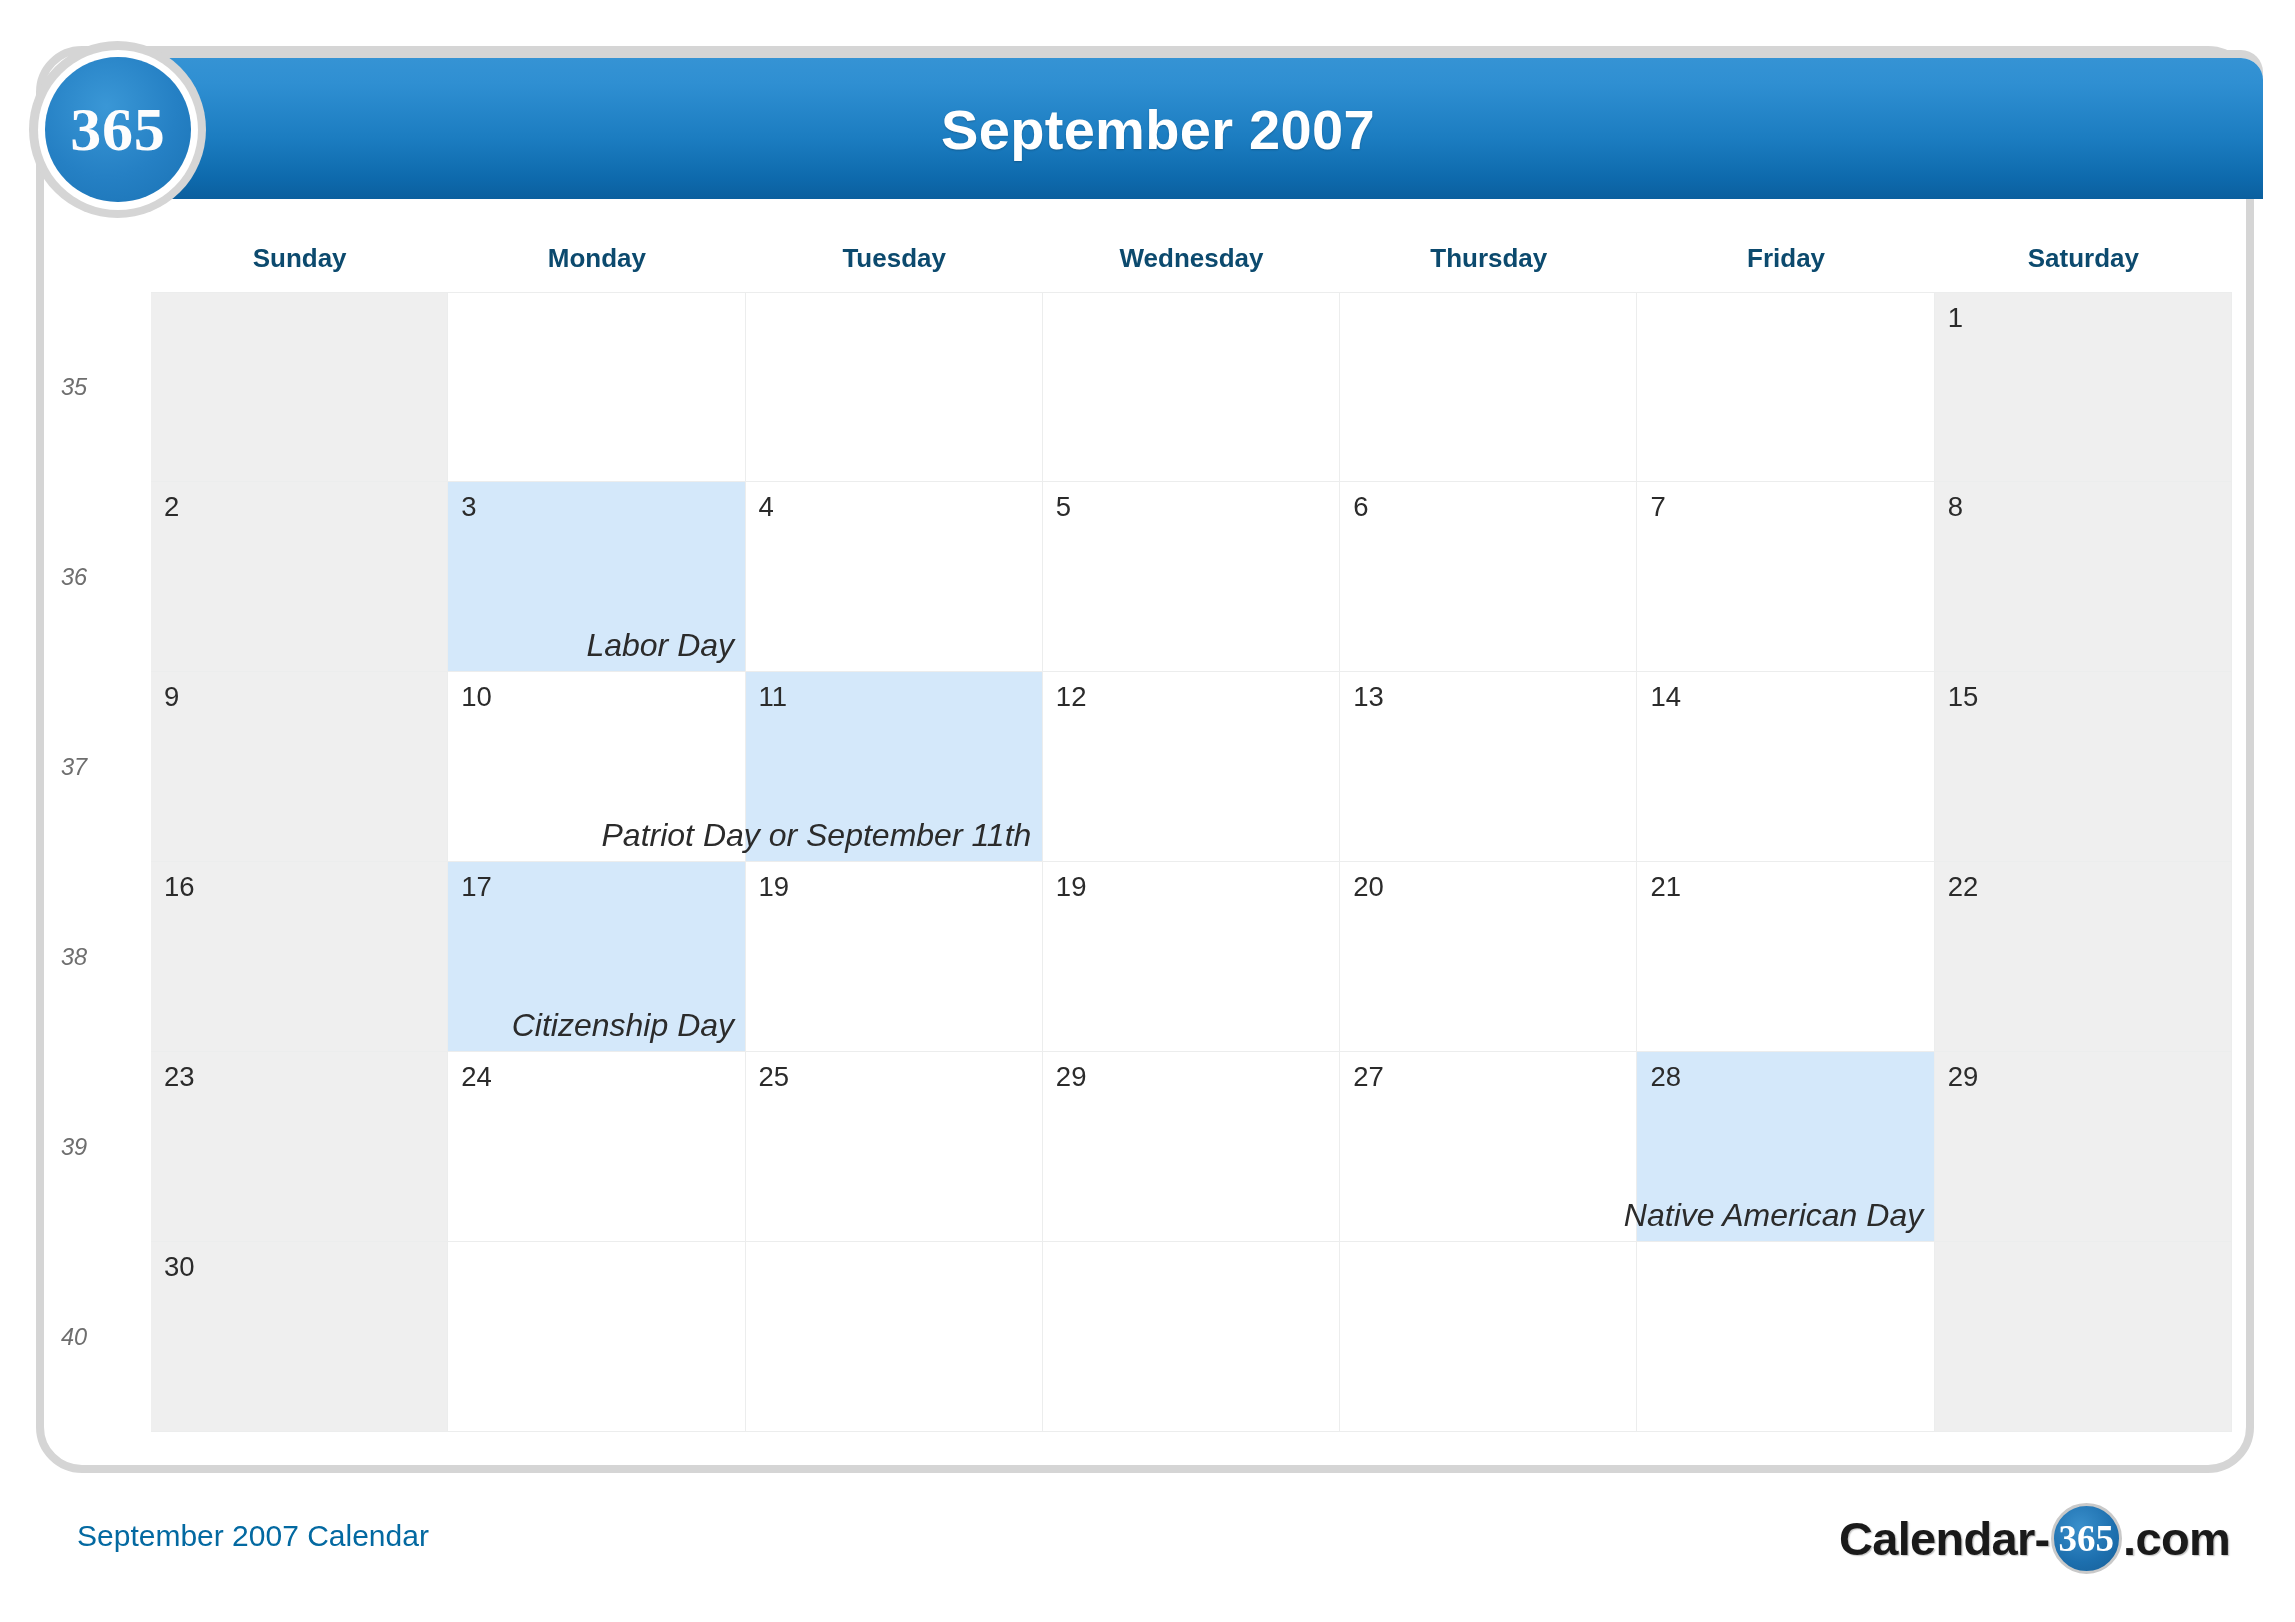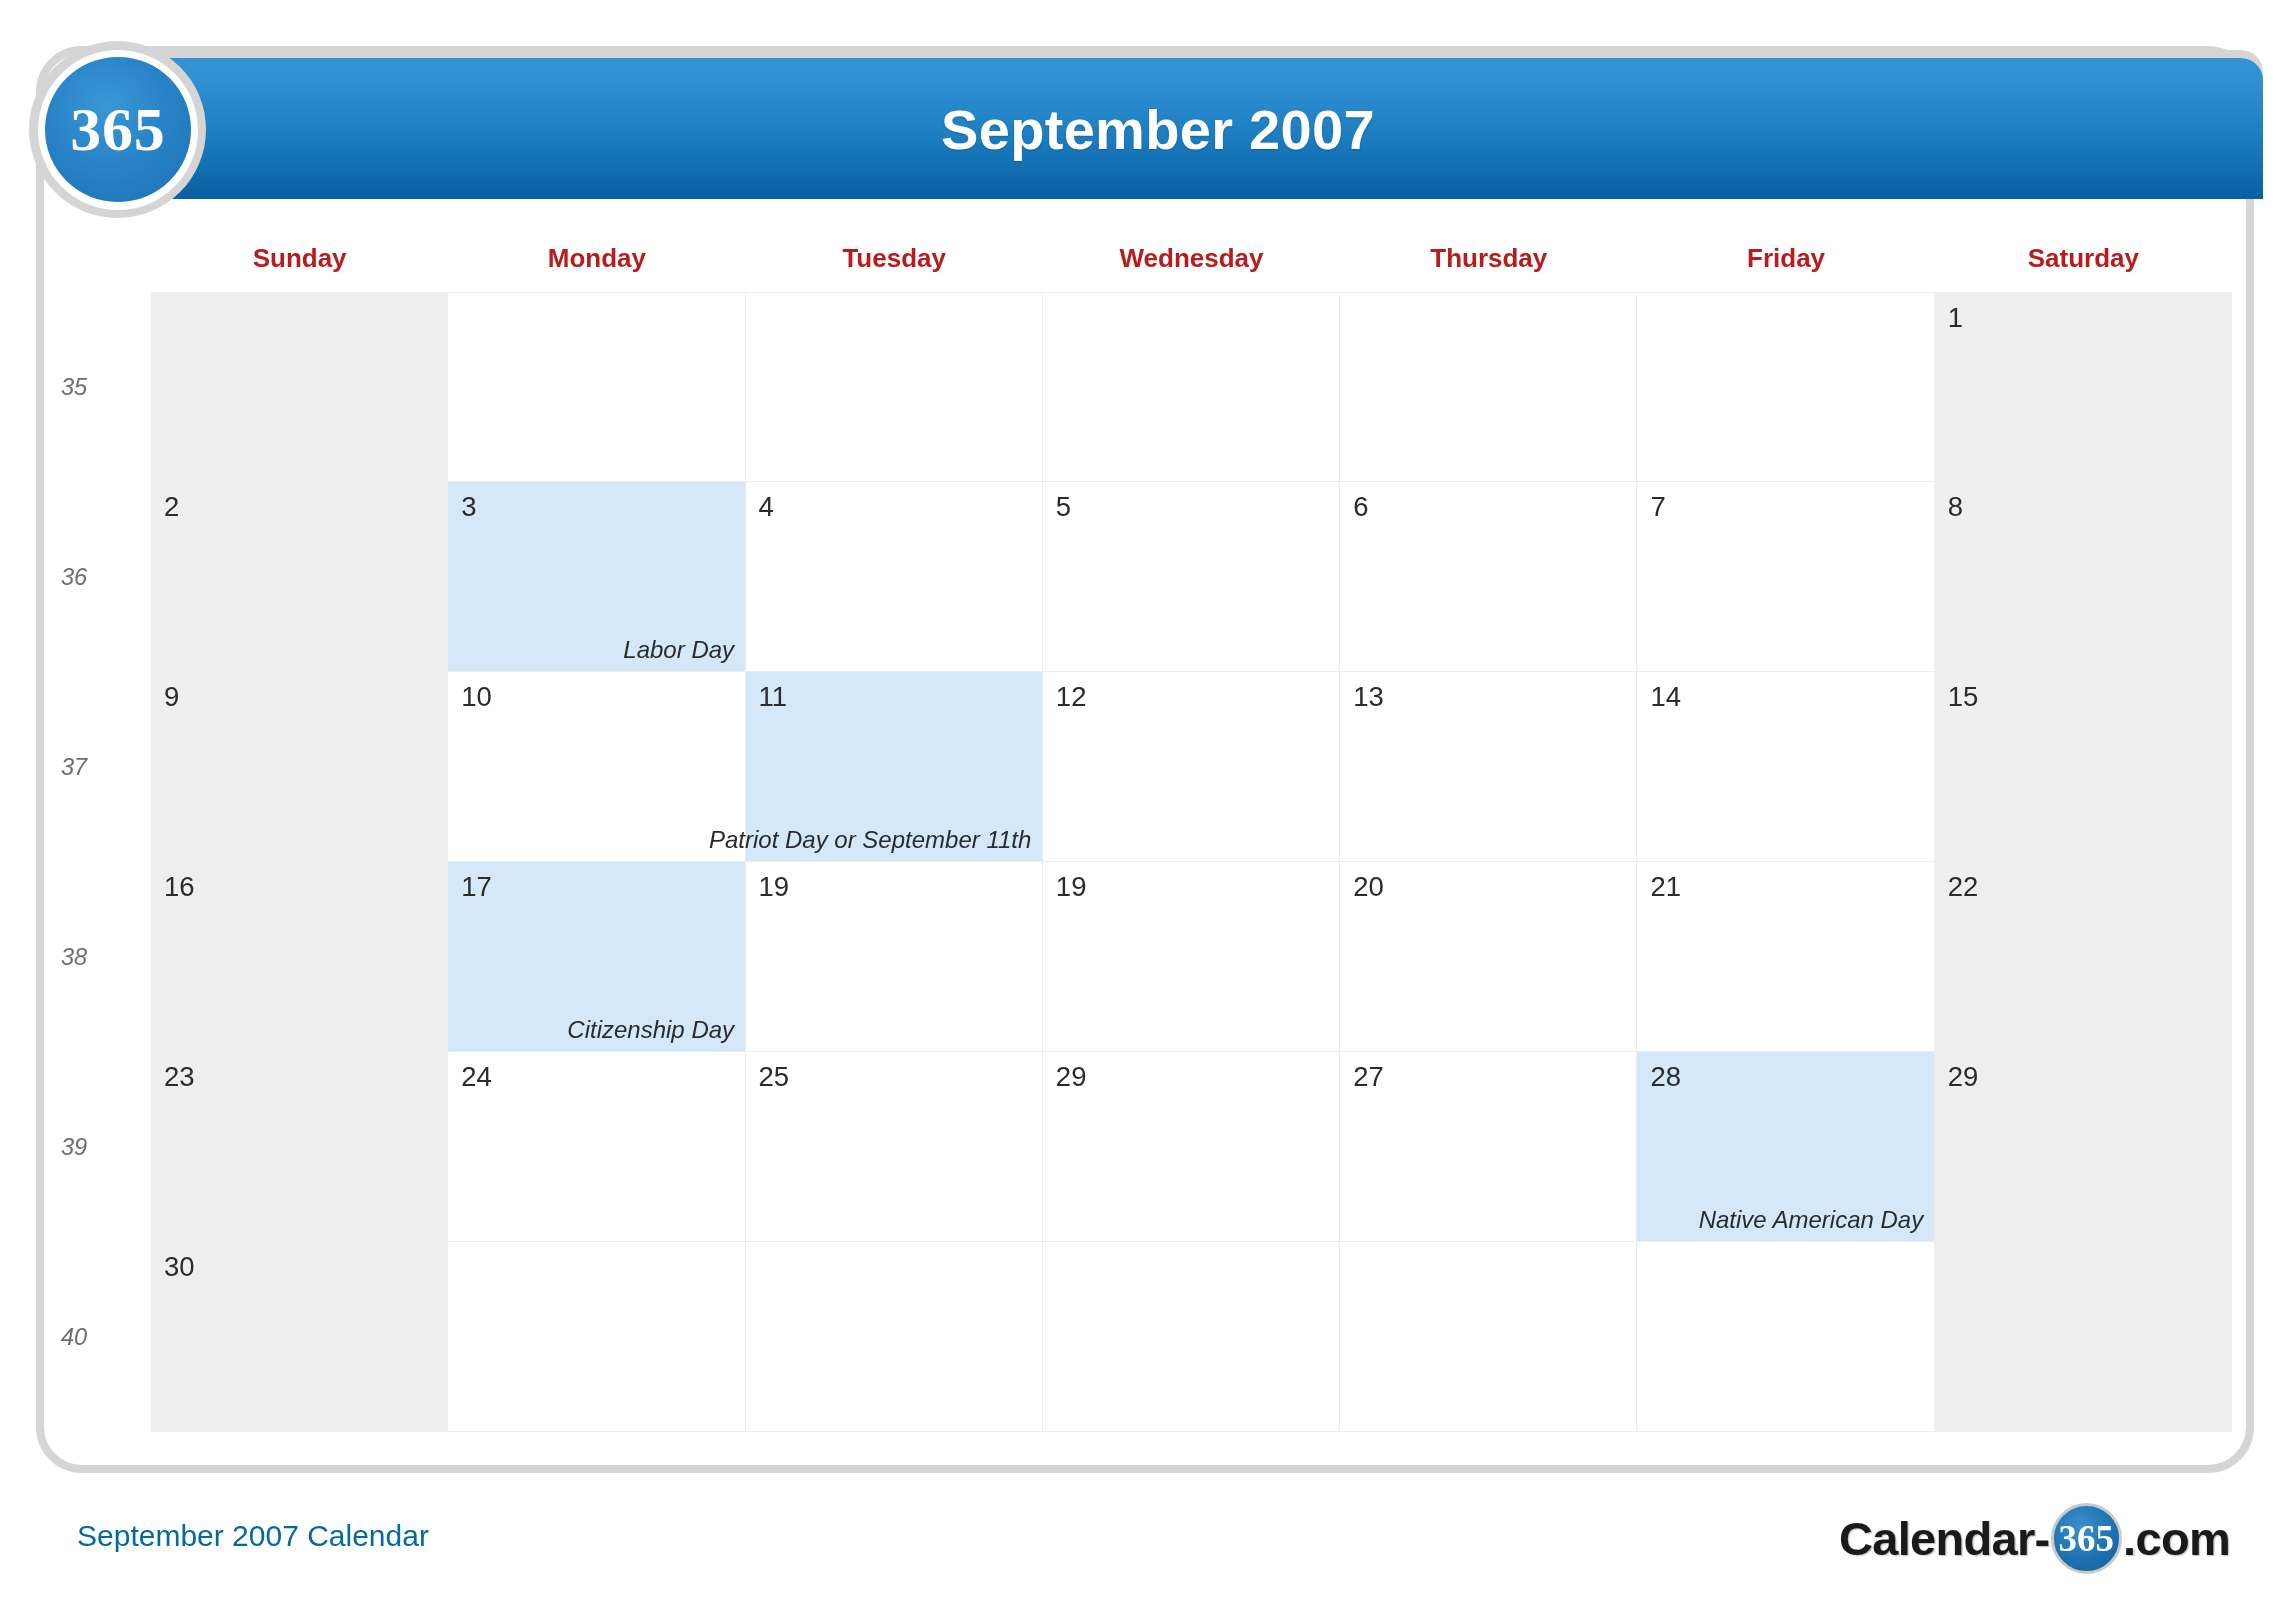--- a/index.html
+++ b/index.html
@@ -132,21 +132,21 @@
   #weekday-row {
     display: flex;
     height: 51px;
     margin-left: 0px;
   }
   #weekday-row .wd {
     flex: 1 1 0;
     text-align: center;
     font-size: 26px;
     font-weight: bold;
-    color: #b91c1c;
+    color: #0c4a6e;
     line-height: 35px;
   }
 
   #weeks {
     position: relative;
   }
   .week-row {
     display: flex;
     position: relative;
     height: 190px;
@@ -180,21 +180,21 @@
     left: 13px;
     top: 10.5px;
     font-size: 27.5px;
     color: #2b2b2b;
     line-height: 1;
   }
   .holiday-label {
     position: absolute;
     right: 10.5px;
     bottom: 7.9px;
-    font-size: 24px;
+    font-size: 32px;
     font-style: italic;
     color: #2b2b2b;
     white-space: nowrap;
     line-height: 1.1;
     text-align: center;
   }
 
   
   #footer {
     position: absolute;

